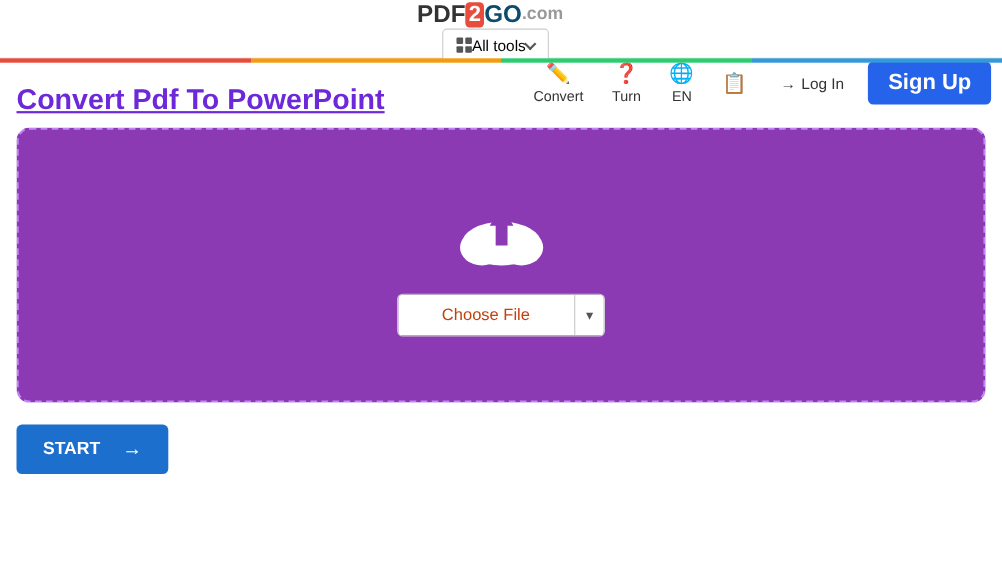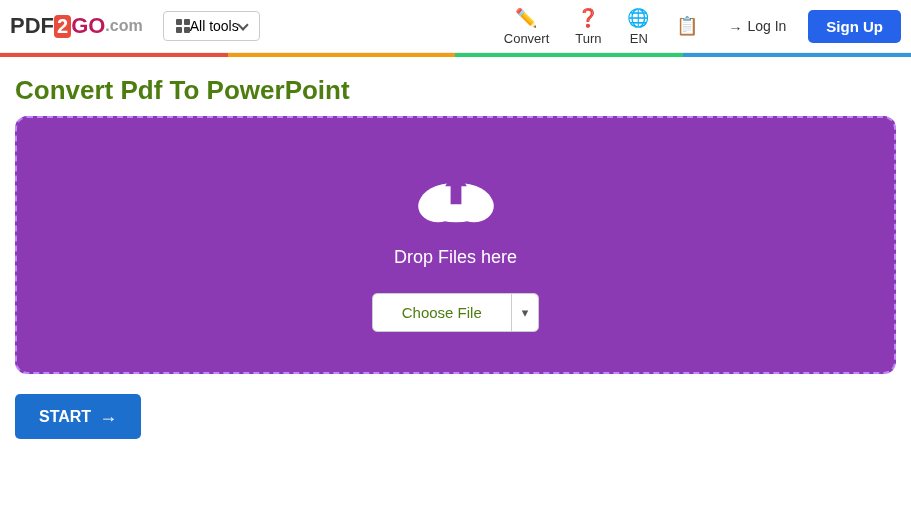--- a/index.html
+++ b/index.html
@@ -6,20 +6,21 @@
     body { font-family: Arial, sans-serif; background: #fff; width: 911px; min-height: 511px; overflow: hidden; }
 
     
     .header {
       display: flex;
       align-items: center;
       height: 55px;
       border-bottom: 3px solid #eee;
       padding: 0 10px;
       position: relative;
+      flex-direction: column;
     }
     .header::after {
       content: '';
       position: absolute;
       bottom: -5px;
       left: 0;
       right: 0;
       height: 4px;
       background: linear-gradient(to right, #e74c3c 25%, #f39c12 25%, #f39c12 50%, #2ecc71 50%, #2ecc71 75%, #3498db 75%);
     }
@@ -41,21 +42,21 @@
     }
     .logo-num {
       background: #e74c3c;
       color: #fff;
       border-radius: 4px;
       padding: 0 3px;
       font-size: 20px;
       font-weight: 900;
     }
     .logo-go {
-      color: #be185d;
+      color: #0c4a6e;
       font-weight: 900;
     }
     .logo-com {
       font-size: 16px;
       color: #999;
       align-self: flex-start;
       margin-top: 4px;
     }
 
     .all-tools-btn {
@@ -115,35 +116,36 @@
       color: #333;
       padding: 6px 12px;
     }
 
     .signup-btn {
       background: #2563eb;
       color: #fff;
       border: none;
       border-radius: 5px;
       padding: 8px 18px;
-      font-size: 15px;
+      font-size: 20px;
       font-weight: bold;
       cursor: pointer;
     }
 
     
     .main {
       padding: 20px 15px;
     }
 
     .page-title {
       font-size: 26px;
       font-weight: bold;
-      color: #4d7c0f;
+      color: #6d28d9;
       margin-bottom: 10px;
+      text-decoration: underline;
     }
 
     .page-desc {
       font-size: 14px;
       color: #444;
       margin-bottom: 20px;
       max-width: 870px;
     }
 
     
@@ -179,24 +181,24 @@
     .choose-file-container {
       display: flex;
       border-radius: 5px;
       overflow: hidden;
       border: 1px solid #ccc;
     }
 
     .choose-file-btn {
       background: #fff;
       border: none;
-      padding: 10px 29px;
+      padding: 10px 40px;
       font-size: 15px;
       cursor: pointer;
-      color: #4d7c0f;
+      color: #c2410c;
     }
 
     .choose-file-dropdown {
       background: #fff;
       border: none;
       border-left: 1px solid #ccc;
       padding: 10px 10px;
       cursor: pointer;
       font-size: 13px;
       color: #555;
@@ -207,21 +209,21 @@
       background: #1d6fce;
       color: #fff;
       border: none;
       border-radius: 5px;
       padding: 12px 24px;
       font-size: 16px;
       font-weight: bold;
       cursor: pointer;
       display: flex;
       align-items: center;
-      gap: 8px;
+      gap: 20px;
     }
 
     .chevron-down {
       display: inline-block;
       width: 8px;
       height: 8px;
       border-right: 2px solid #555;
       border-bottom: 2px solid #555;
       transform: rotate(45deg);
       margin-top: -3px;
@@ -289,21 +291,20 @@
       <svg class="cloud-upload" viewBox="0 0 100 75" xmlns="http://www.w3.org/2000/svg">
 
         <ellipse cx="50" cy="48" rx="40" ry="22" fill="white"></ellipse>
         <ellipse cx="30" cy="52" rx="22" ry="18" fill="white"></ellipse>
         <ellipse cx="70" cy="52" rx="22" ry="18" fill="white"></ellipse>
 
         <polygon points="50,10 38,30 44,30 44,50 56,50 56,30 62,30" fill="#8b3ab3"></polygon>
       </svg>
     </div>
 
-    <span class="drop-text">Drop Files here</span>
 
     <div class="choose-file-container">
       <button class="choose-file-btn">Choose File</button>
       <button class="choose-file-dropdown">▾</button>
     </div>
   </div>
 
   <button class="start-btn">
     <span>START</span>
     <span class="arrow-right">→</span>

